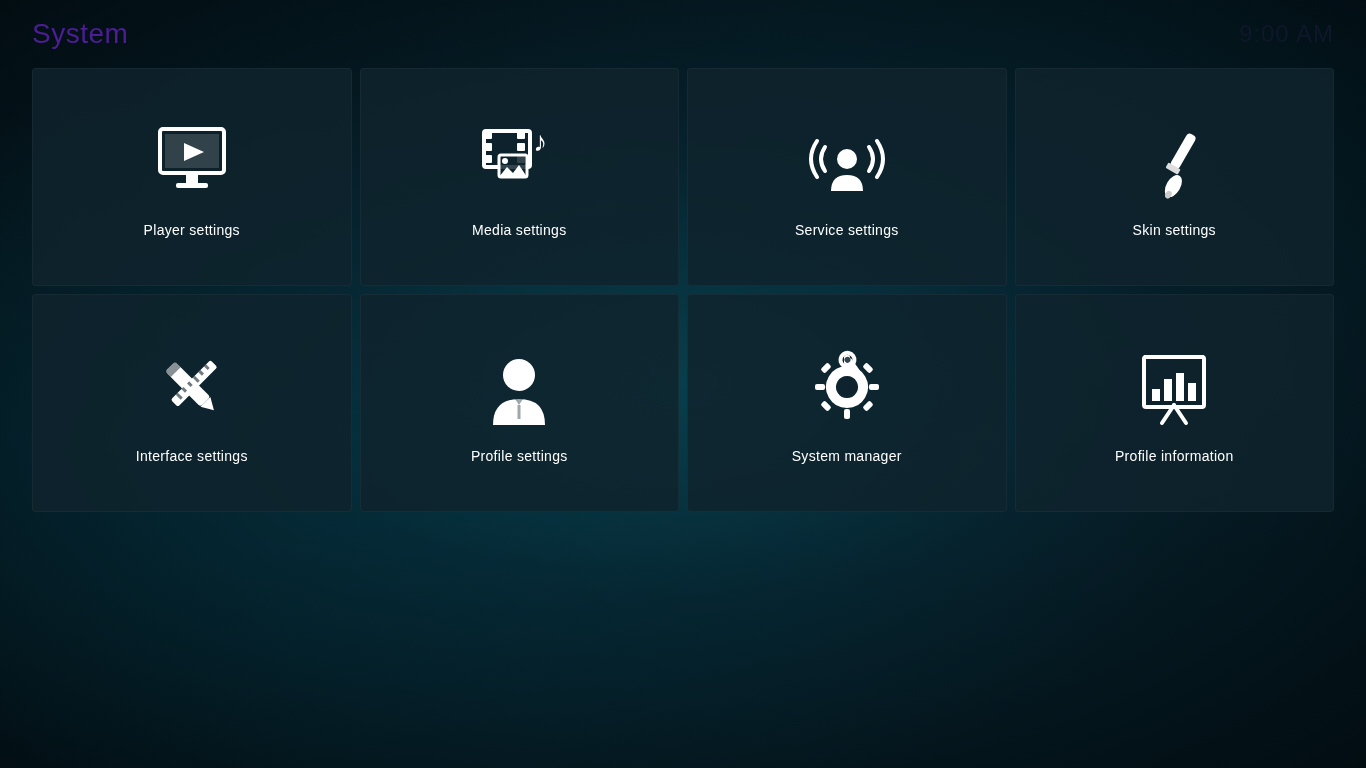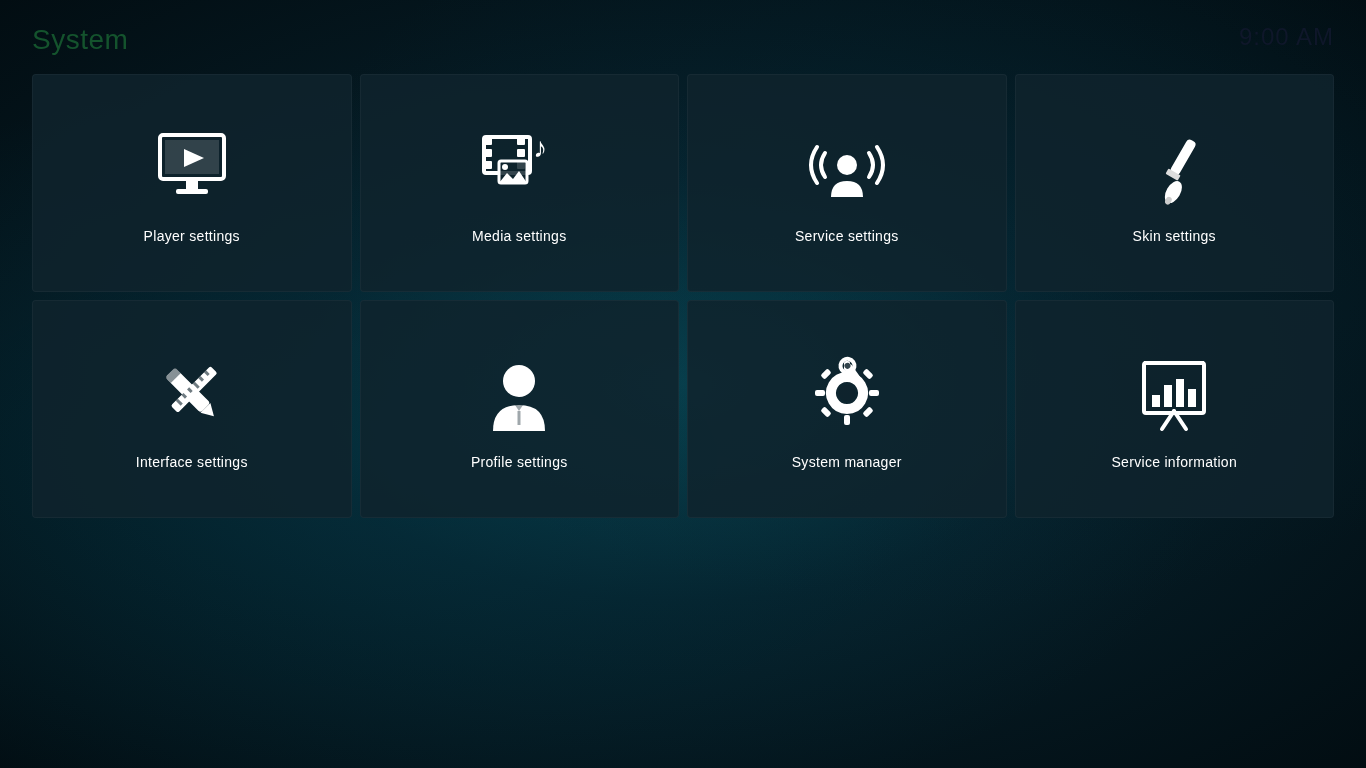--- a/index.html
+++ b/index.html
@@ -29,23 +29,22 @@
       justify-content: space-between;
       align-items: center;
       padding: 18px 32px 10px 32px;
       position: relative;
       z-index: 1;
     }
 
     .header-title {
       font-size: 28px;
       font-weight: 300;
-      color: #14532d;
+      color: #4c1d95;
       letter-spacing: 0.5px;
-      margin-top: 6px;
     }
 
     .header-time {
       font-size: 24px;
       font-weight: 300;
       color: #0f172a;
       letter-spacing: 1px;
     }
 
     .grid-container {
@@ -262,21 +261,21 @@
         <rect x="10" y="10" width="60" height="50" rx="2" fill="none" stroke="#fff" stroke-width="4"></rect>
 
         <rect x="18" y="42" width="8" height="12" fill="#fff"></rect>
         <rect x="30" y="32" width="8" height="22" fill="#fff"></rect>
         <rect x="42" y="26" width="8" height="28" fill="#fff"></rect>
         <rect x="54" y="36" width="8" height="18" fill="#fff"></rect>
 
         <line x1="10" y1="10" x2="70" y2="10" stroke="#fff" stroke-width="4"></line>
       </svg>
     </div>
-    <span class="item-label">Service information</span>
+    <span class="item-label">Profile information</span>
   </div>
 
 
 
   <div class="grid-item" style="background: transparent; border-color: transparent; cursor: default;">
   </div>
 
 </div>
 
 </body></html>

